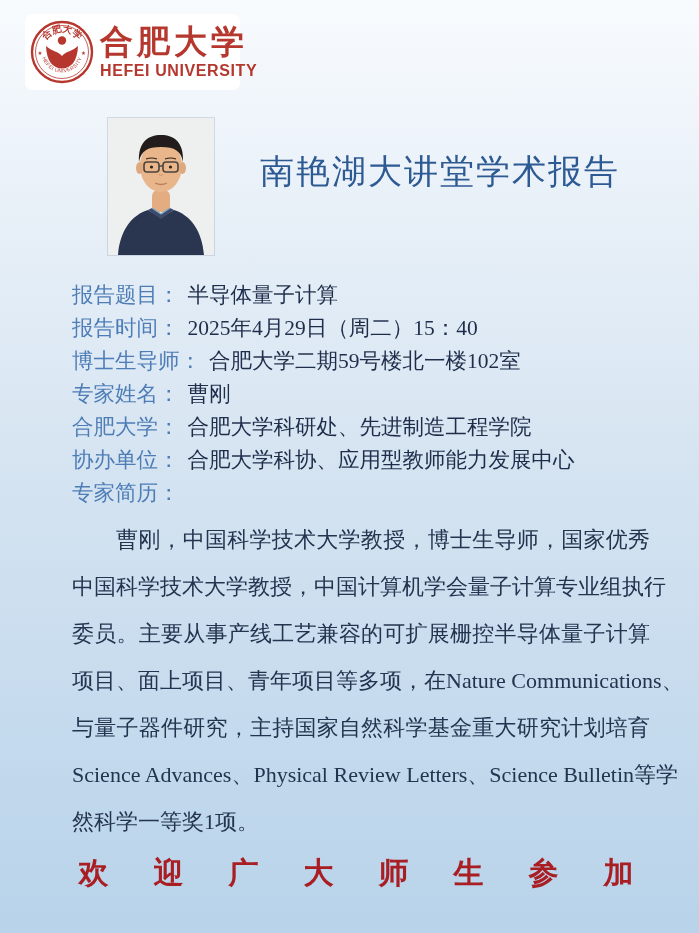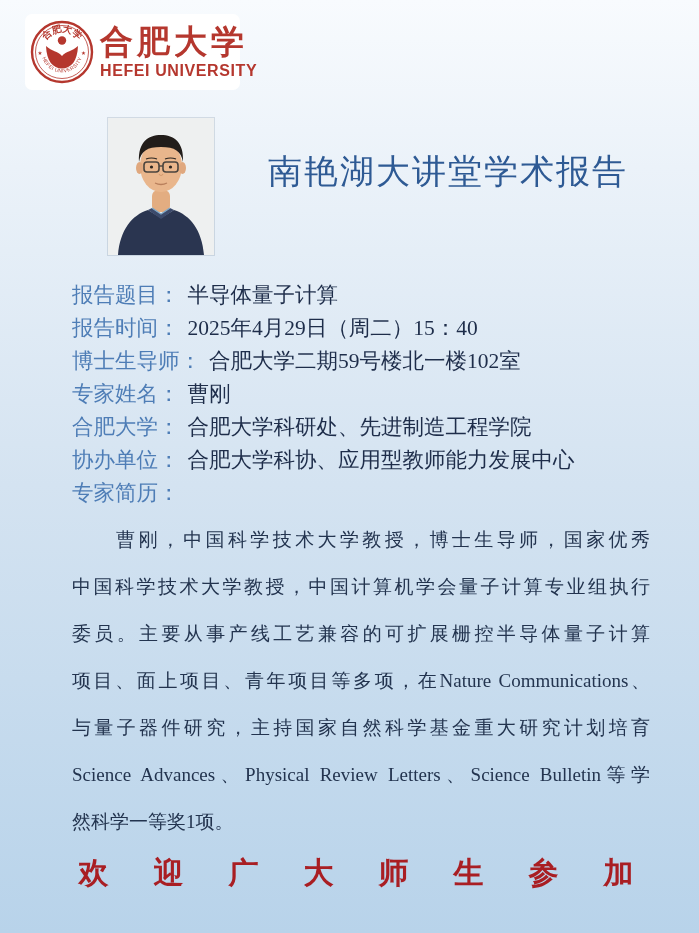--- a/index.html
+++ b/index.html
@@ -32,35 +32,35 @@
 
   
   .photo {
     position:absolute; left:108px; top:118px; width:106px; height:137px;
     box-shadow:0 0 0 1px rgba(120,140,160,0.25);
   }
   .photo svg { display:block; width:100%; height:100%; }
 
   
   .title {
-    position:absolute; left:228px; top:150px; width:440px;
+    position:absolute; left:220px; top:150px; width:440px;
     font-size:34px; line-height:44px; text-align:center;
     color:#2e5a94; letter-spacing:2px; font-weight:500; white-space:nowrap;
   }
 
   
   .info { position:absolute; left:72px; top:279px; width:600px; }
   .info-row { height:33px; line-height:33px; font-size:21.5px; white-space:nowrap; }
   .info-label { color:#4e7db6; }
   .info-value { color:#1e2d4a; margin-left:8px;text-align:right; }
 
   
   .bio { position:absolute; left:72px; top:516px; width:578px; color:#23344f; }
   .bio-line {
-    height:47px; line-height:47px; font-size:19px;
+    height:47px; line-height:47px; font-size:22px;
     text-align:justify; text-align-last:justify; white-space:nowrap;
   }
   .bio-line.first { text-indent:44px; }
   .bio-line.last { text-align-last:left; }
 
   
   .footer {
     position:absolute; left:0; top:853px; width:699px;
     text-align:center; font-size:30px; font-weight:bold;
     color:#a91e23; letter-spacing:45px; padding-left:58px; white-space:nowrap;

